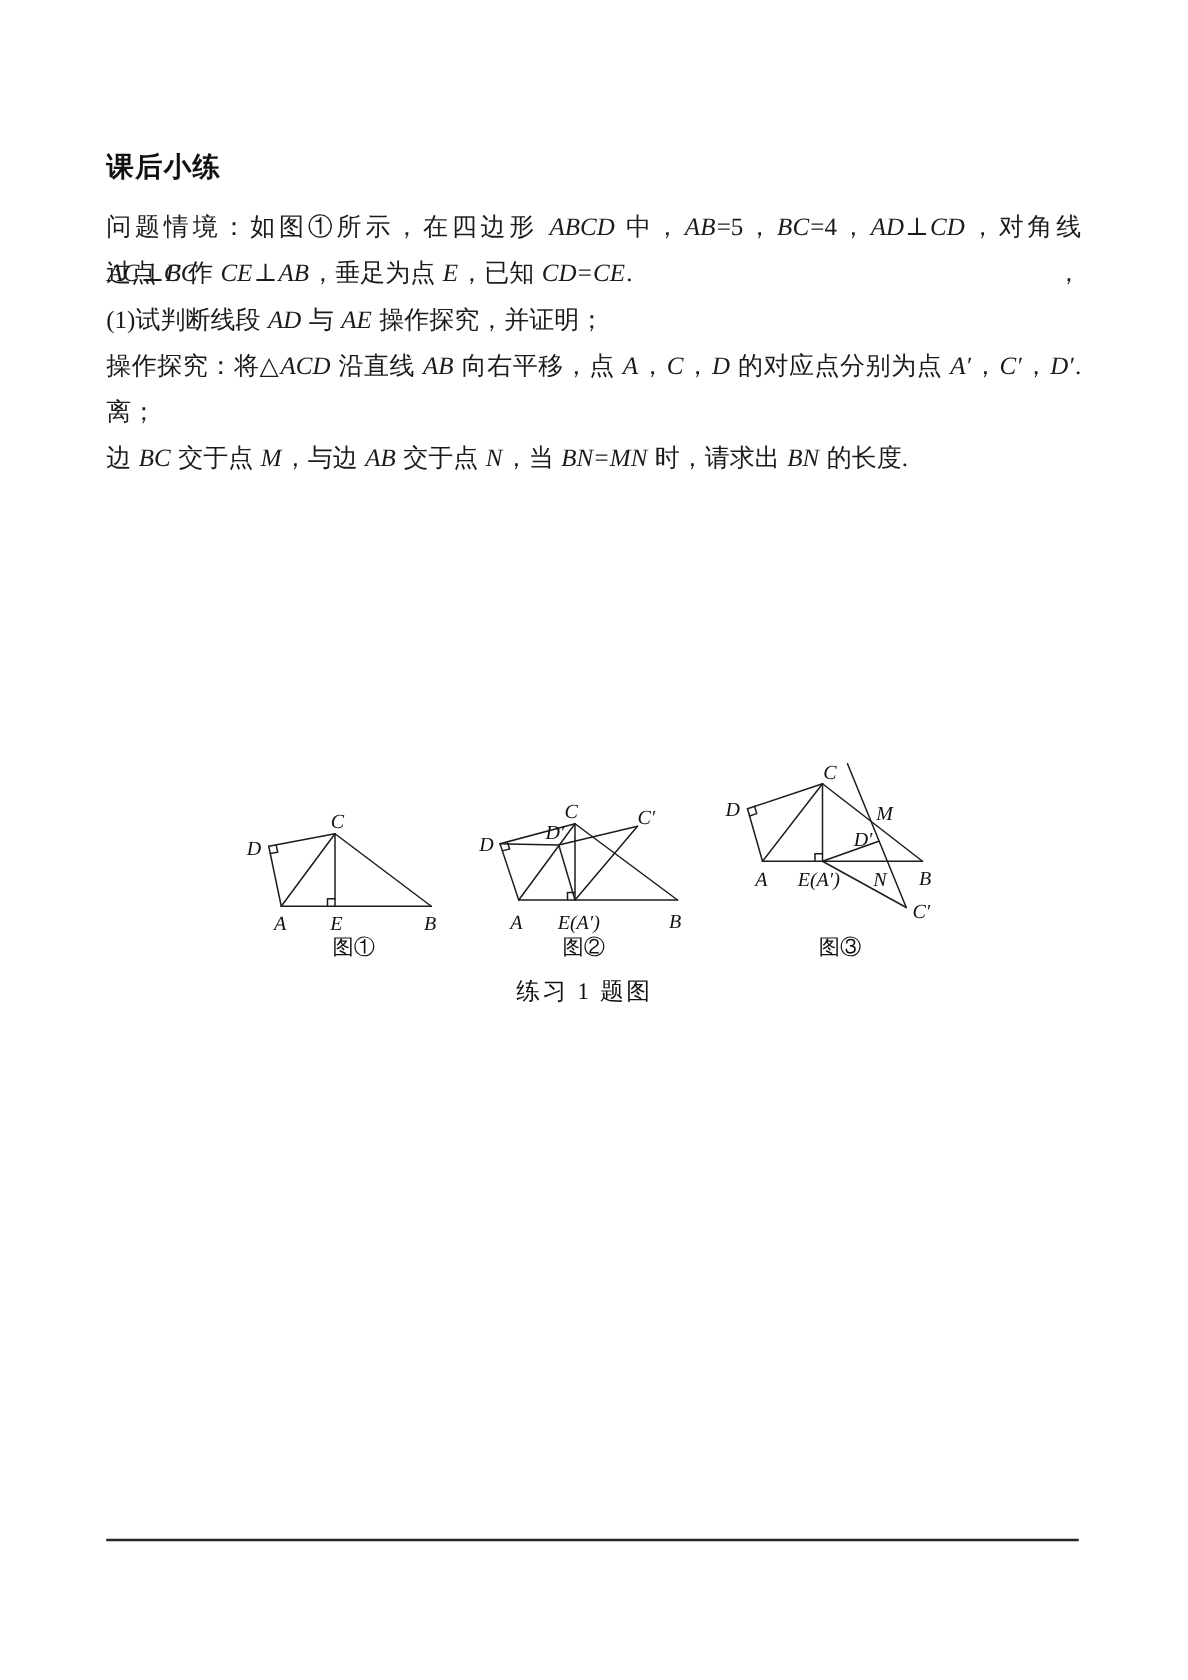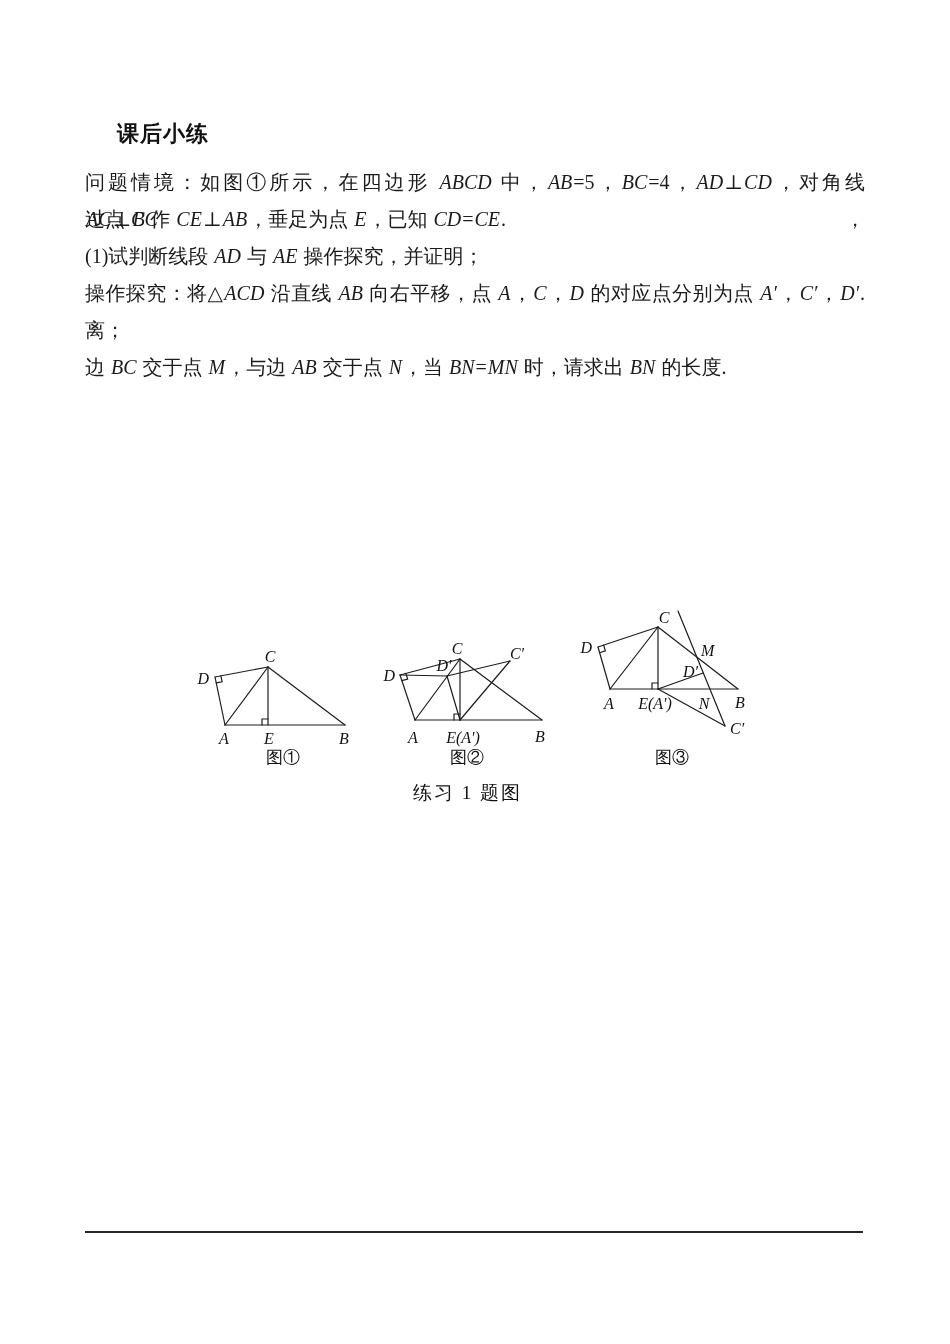--- a/index.html
+++ b/index.html
@@ -10,21 +10,20 @@
     background:#ffffff;
     overflow:hidden;
     font-family:"Liberation Serif","DejaVu Serif",serif;
     color:#1b1b1b;
   }
   .heading{
     position:absolute;left:85px;top:119px;
     font-family:"Liberation Sans","DejaVu Sans",sans-serif;
     font-weight:bold;font-size:22px;color:#111;
     letter-spacing:1px;
-    margin-left:32px;
   }
   .text-block{
     position:absolute;left:85px;top:164px;width:780px;
   }
   .tline{
     height:37.1px;line-height:37.1px;
     font-size:20px;white-space:nowrap;
   }
   .tline.fill{
     white-space:normal;

